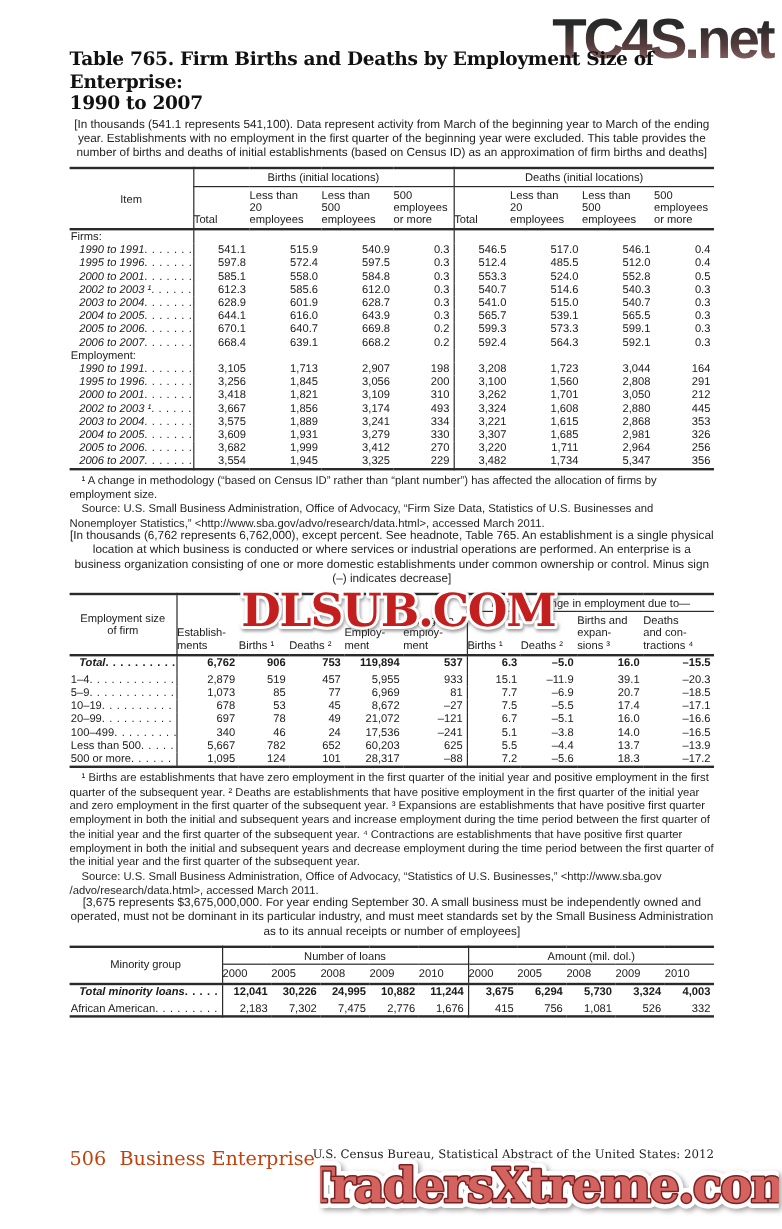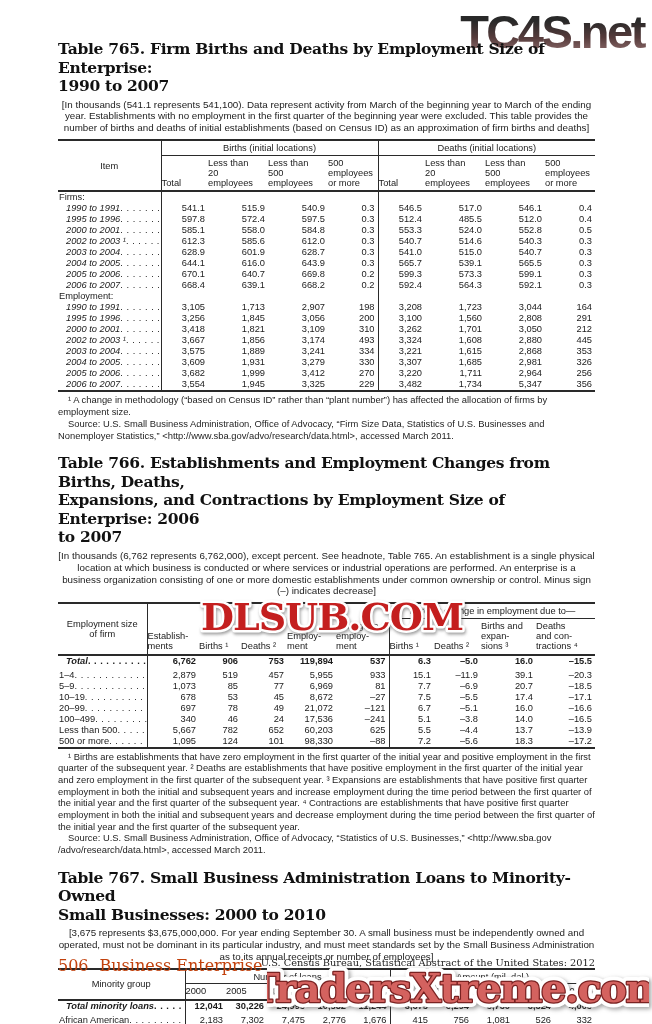--- a/index.html
+++ b/index.html
@@ -398,23 +398,20 @@
             <td class="num">1,734</td>
             <td class="num">5,347</td>
             <td class="num">356</td>
           </tr>
         </tbody>
     </table>
 
     <p class="fn">¹ A change in methodology (“based on Census ID” rather than “plant number”) has affected the allocation of firms by employment size.</p>
     <p class="fn nofn">Source: U.S. Small Business Administration, Office of Advocacy, “Firm Size Data, Statistics of U.S. Businesses and Nonemployer Statistics,” &lt;http://www.sba.gov/advo/research/data.html&gt;, accessed March 2011.</p>
 
-    <h2 class="tbl-title">Table 766. Establishments and Employment Changes from Births, Deaths,
-Expansions, and Contractions by Employment Size of Enterprise: 2006
-to 2007</h2>
     <p class="headnote">[In thousands (6,762 represents 6,762,000), except percent. See headnote, Table 765. An establishment is a single physical location at which business is conducted or where services or industrial operations are performed. An enterprise is a business organization consisting of one or more domestic establishments under common ownership or control. Minus sign (–) indicates decrease]</p>
 
     <div class="t-wrap">
       <table class="t766">
         <colgroup>
           <col style="width:89px">
             <col style="width:52px">
             <col style="width:42px">
             <col style="width:46px">
             <col style="width:49px">
@@ -573,42 +570,40 @@
             <tr>
               <td class="lbl">
                 <div class="row-flex">
                   <span class="t">500 or more</span>
                   <span class="dots"></span>
                 </div>
               </td>
               <td class="num">1,095</td>
               <td class="num">124</td>
               <td class="num">101</td>
-              <td class="num">98,330</td>
+              <td class="num">28,317</td>
               <td class="num div-r">–88</td>
               <td class="num">7.2</td>
               <td class="num">–5.6</td>
               <td class="num">18.3</td>
               <td class="num">–17.2</td>
             </tr>
           </tbody>
       </table>
 
       <div class="wm-mid">
         <svg width="300" height="56" xmlns="http://www.w3.org/2000/svg">
           <text x="150" y="41" text-anchor="middle" font-family="DejaVu Serif, serif" font-weight="bold" font-size="38" letter-spacing="-1" fill="#c41f1f" stroke="#ffffff" stroke-width="5" paint-order="stroke" stroke-linejoin="round">DLSUB.COM</text>
         </svg>
       </div>
     </div>
 
     <p class="fn">¹ Births are establishments that have zero employment in the first quarter of the initial year and positive employment in the first quarter of the subsequent year. ² Deaths are establishments that have positive employment in the first quarter of the initial year and zero employment in the first quarter of the subsequent year. ³ Expansions are establishments that have positive first quarter employment in both the initial and subsequent years and increase employment during the time period between the first quarter of the initial year and the first quarter of the subsequent year. ⁴ Contractions are establishments that have positive first quarter employment in both the initial and subsequent years and decrease employment during the time period between the first quarter of the initial year and the first quarter of the subsequent year.</p>
     <p class="fn nofn">Source: U.S. Small Business Administration, Office of Advocacy, “Statistics of U.S. Businesses,” &lt;http://www.sba.gov /advo/research/data.html&gt;, accessed March 2011.</p>
 
-    <h2 class="tbl-title">Table 767. Small Business Administration Loans to Minority-Owned
-Small Businesses: 2000 to 2010</h2>
     <p class="headnote">[3,675 represents $3,675,000,000. For year ending September 30. A small business must be independently owned and operated, must not be dominant in its particular industry, and must meet standards set by the Small Business Administration as to its annual receipts or number of employees]</p>
 
     <table class="t767">
       <colgroup>
         <col style="width:127px">
         <col style="width:41px">
           <col style="width:41px">
           <col style="width:41px">
           <col style="width:41px">
           <col style="width:41px">

